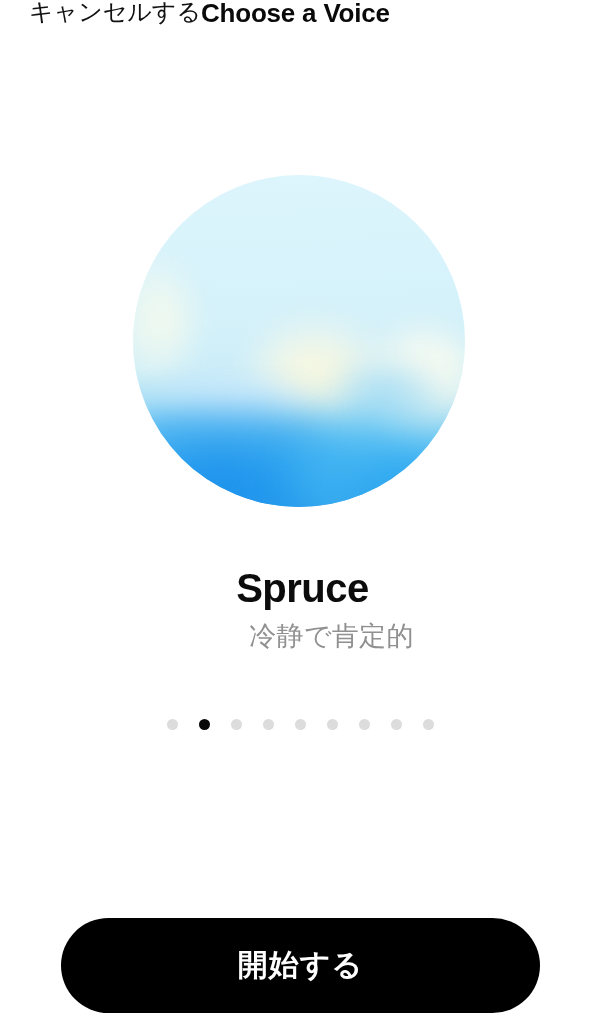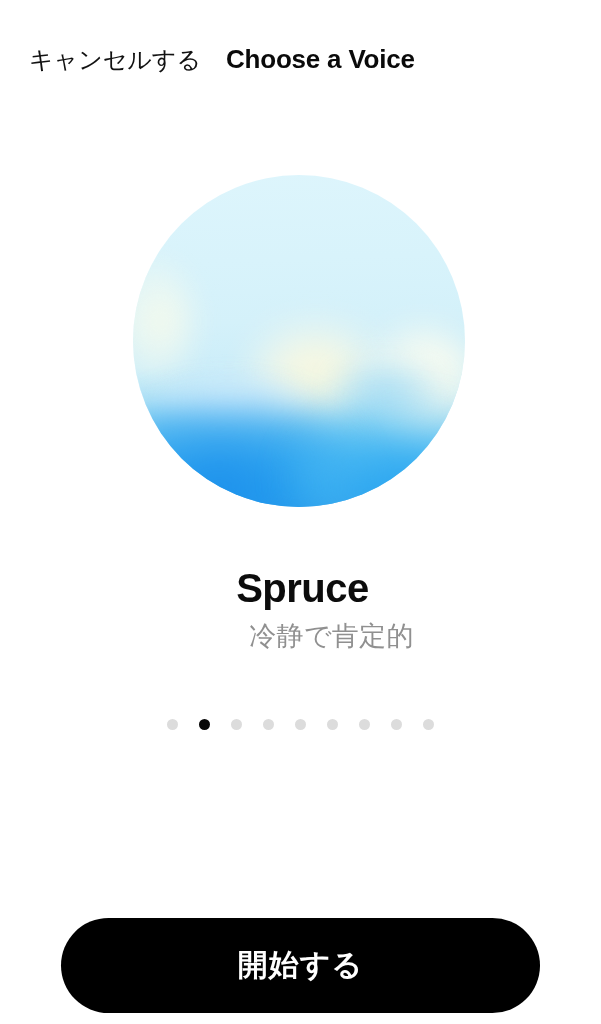--- a/index.html
+++ b/index.html
@@ -21,21 +21,21 @@
     background: #ffffff;
   }
 
   
   .header {
     position: absolute;
     top: 0; left: 0;
     width: 601px;
     height: 72px;
     display: flex;
-    align-items: flex-end;
+    align-items: flex-start;
     padding-left: 29px;
   }
   .cancel-link {
     font-size: 24px;
     font-weight: 400;
     color: #111111;
     letter-spacing: 0px;
     line-height: 1;
     white-space: nowrap;
     cursor: pointer;
@@ -44,21 +44,20 @@
     padding: 0;
     font-family: "Liberation Sans", "DejaVu Sans", sans-serif;
   }
   .screen-title {
     font-size: 26px;
     font-weight: 700;
     color: #0a0a0a;
     letter-spacing: -0.2px;
     line-height: 1;
     white-space: nowrap;
-    margin-left: 25px;
   }
 
   
   .orb-stage {
     position: absolute;
     top: 175px;
     left: 133px;
     width: 332px;
     height: 332px;
   }

